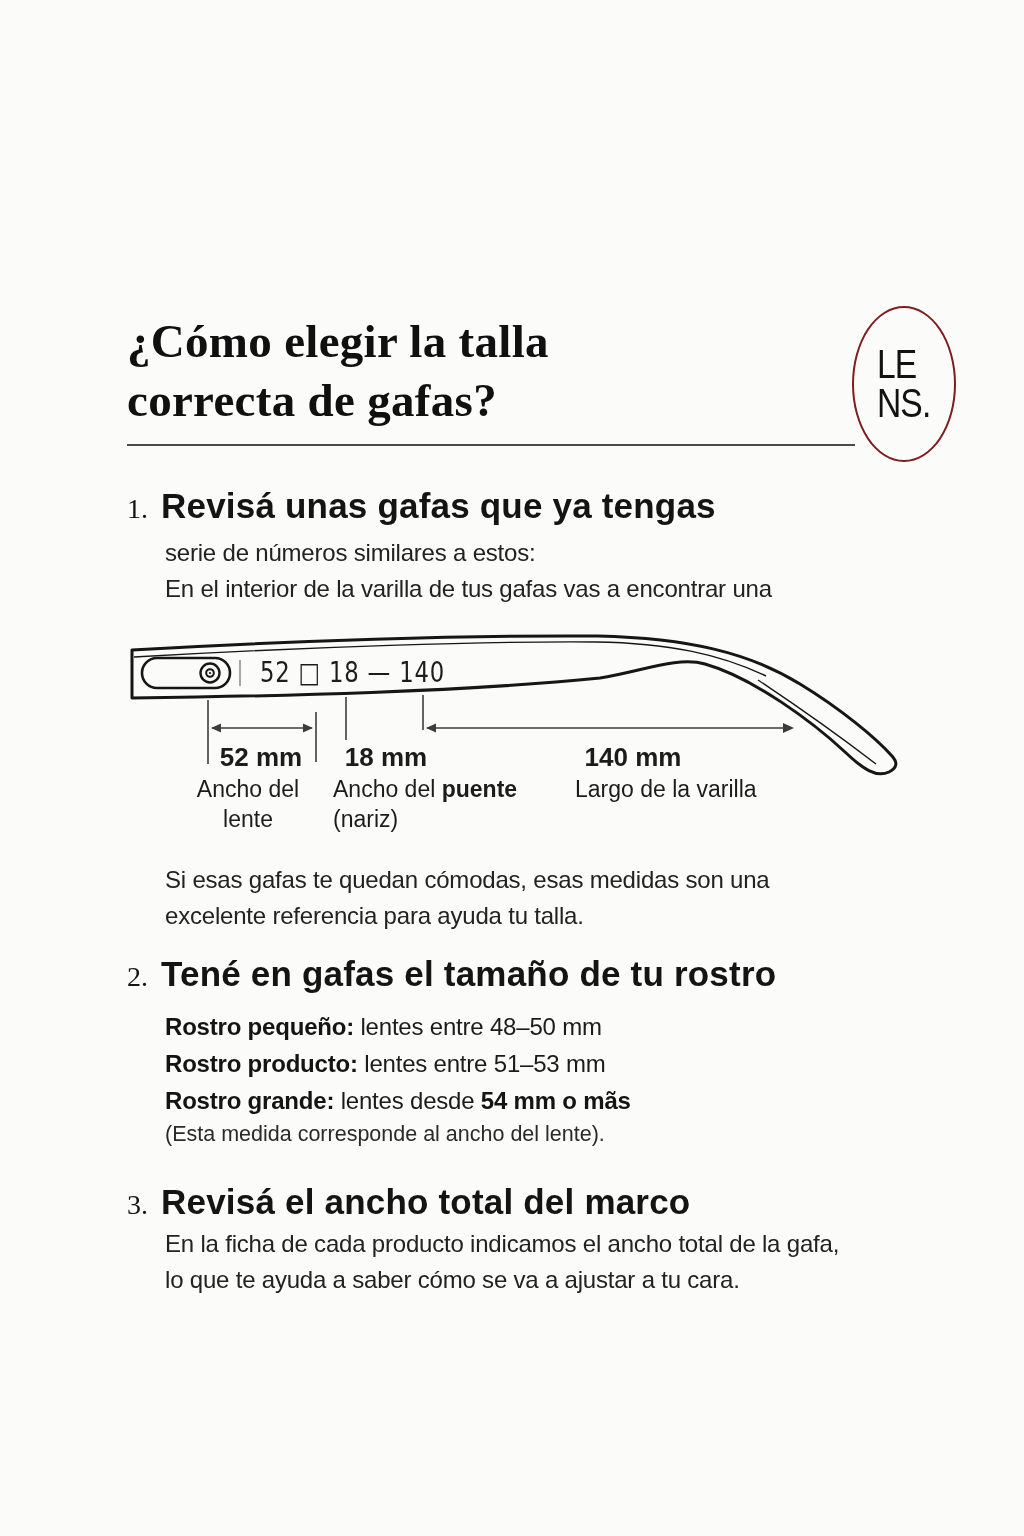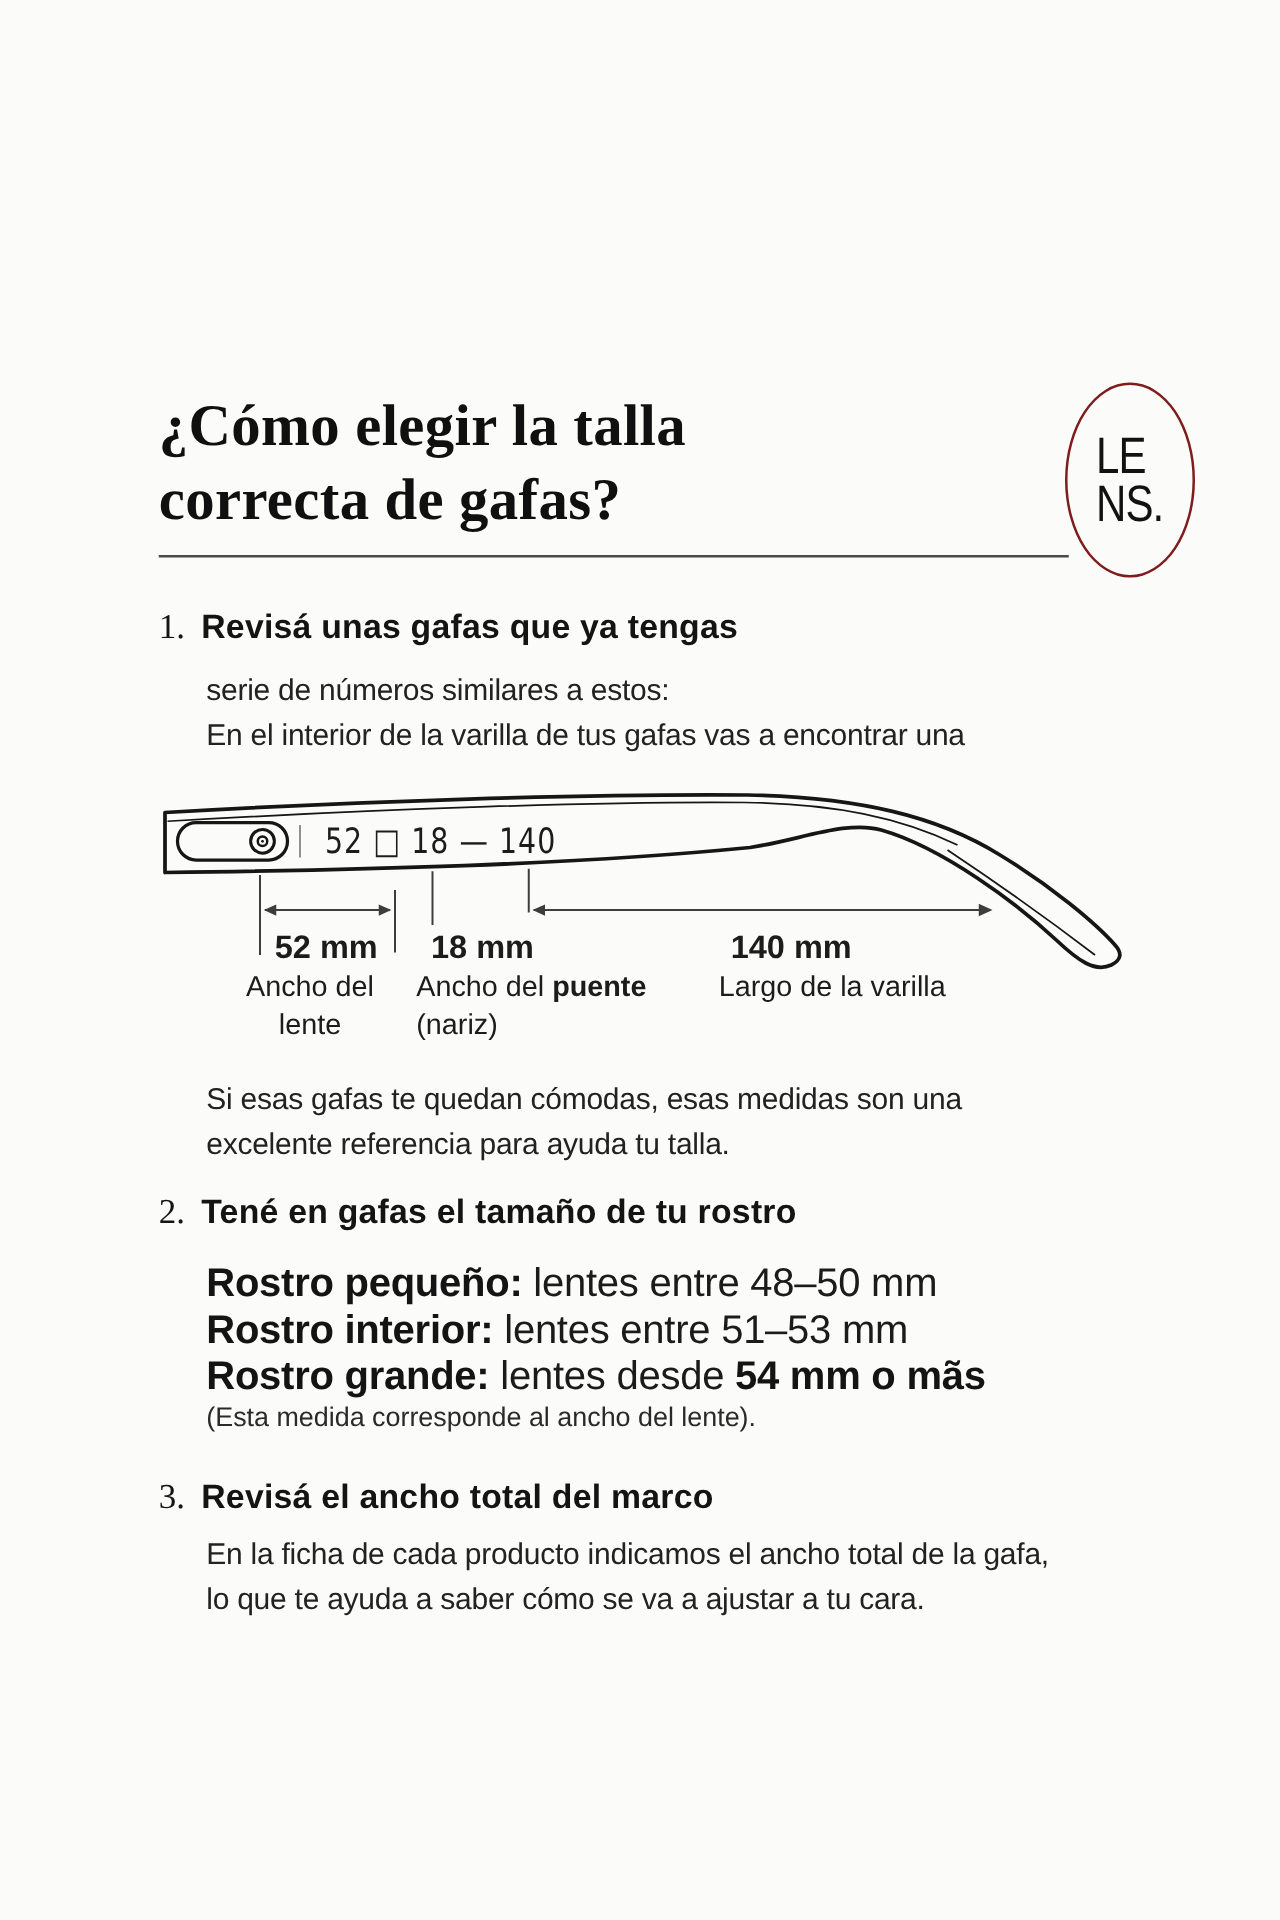--- a/index.html
+++ b/index.html
@@ -25,32 +25,32 @@
   .logo-text{
     font-size:41px;line-height:39px;font-weight:400;color:#121212;
     transform:scaleX(0.82);transform-origin:center;letter-spacing:-1px;
     text-align:left;
   }
   .logo-text span{display:block;}
   .rule{left:127px;top:444px;width:728px;height:2px;background:#4a4a4a;}
   
   .heading{display:flex;align-items:baseline;gap:13px;white-space:nowrap;}
   .h-num{font-family:"Liberation Serif",serif;font-size:28px;font-weight:400;color:#141414;}
-  .h-text{font-size:27px;font-weight:700;letter-spacing:0.2px;color:#141414;}
+  .h-text{font-size:35px;font-weight:700;letter-spacing:0.2px;color:#141414;}
   .s1-heading{left:127px;top:486px;}
   .s2-heading{left:127px;top:954px;}
   .s3-heading{left:127px;top:1182px;}
   
   .para{font-size:24px;line-height:36px;color:#222;letter-spacing:-0.2px;}
   .para span{display:block;white-space:nowrap;}
   .s1-body{left:165px;top:535px;}
   .s1-note{left:165px;top:862px;}
   .s3-body{left:165px;top:1226px;}
   
-  .face-list{left:165px;top:1008px;font-size:32px;line-height:37px;letter-spacing:-0.2px;}
+  .face-list{left:165px;top:1008px;font-size:24px;line-height:37px;letter-spacing:-0.2px;}
   .face-list .row{white-space:nowrap;}
   .face-list .b{font-weight:700;color:#141414;}
   .footnote{left:165px;top:1122px;font-size:21.5px;color:#2a2a2a;white-space:nowrap;}
   
   .diagram{left:128px;top:616px;width:800px;height:248px;}
   .diagram svg{display:block;}
   svg text{fill:#1c1c1c;}
   .dim-value{font-family:"Liberation Sans",sans-serif;font-size:26px;font-weight:700;}
   .dim-label{font-family:"Liberation Sans",sans-serif;font-size:23px;font-weight:400;}
   .dim-label-b{font-family:"Liberation Sans",sans-serif;font-size:23px;font-weight:700;}
@@ -139,21 +139,21 @@
 
 <div class="abs heading s2-heading">
   <span class="h-num">2.</span>
   <span class="h-text">Tené en gafas el tamaño de tu rostro</span>
 </div>
 <div class="abs face-list">
   <div class="row">
     <span class="b">Rostro pequeño:</span><span> lentes entre 48–50 mm</span><span class="b"></span>
   </div>
   <div class="row">
-    <span class="b">Rostro interior:</span><span> lentes entre 51–53 mm</span><span class="b"></span>
+    <span class="b">Rostro producto:</span><span> lentes entre 51–53 mm</span><span class="b"></span>
   </div>
   <div class="row">
     <span class="b">Rostro grande:</span><span> lentes desde </span><span class="b">54 mm o mãs</span>
   </div>
 </div>
 <div class="abs footnote">(Esta medida corresponde al ancho del lente).</div>
 
 <div class="abs heading s3-heading">
   <span class="h-num">3.</span>
   <span class="h-text">Revisá el ancho total del marco</span>

